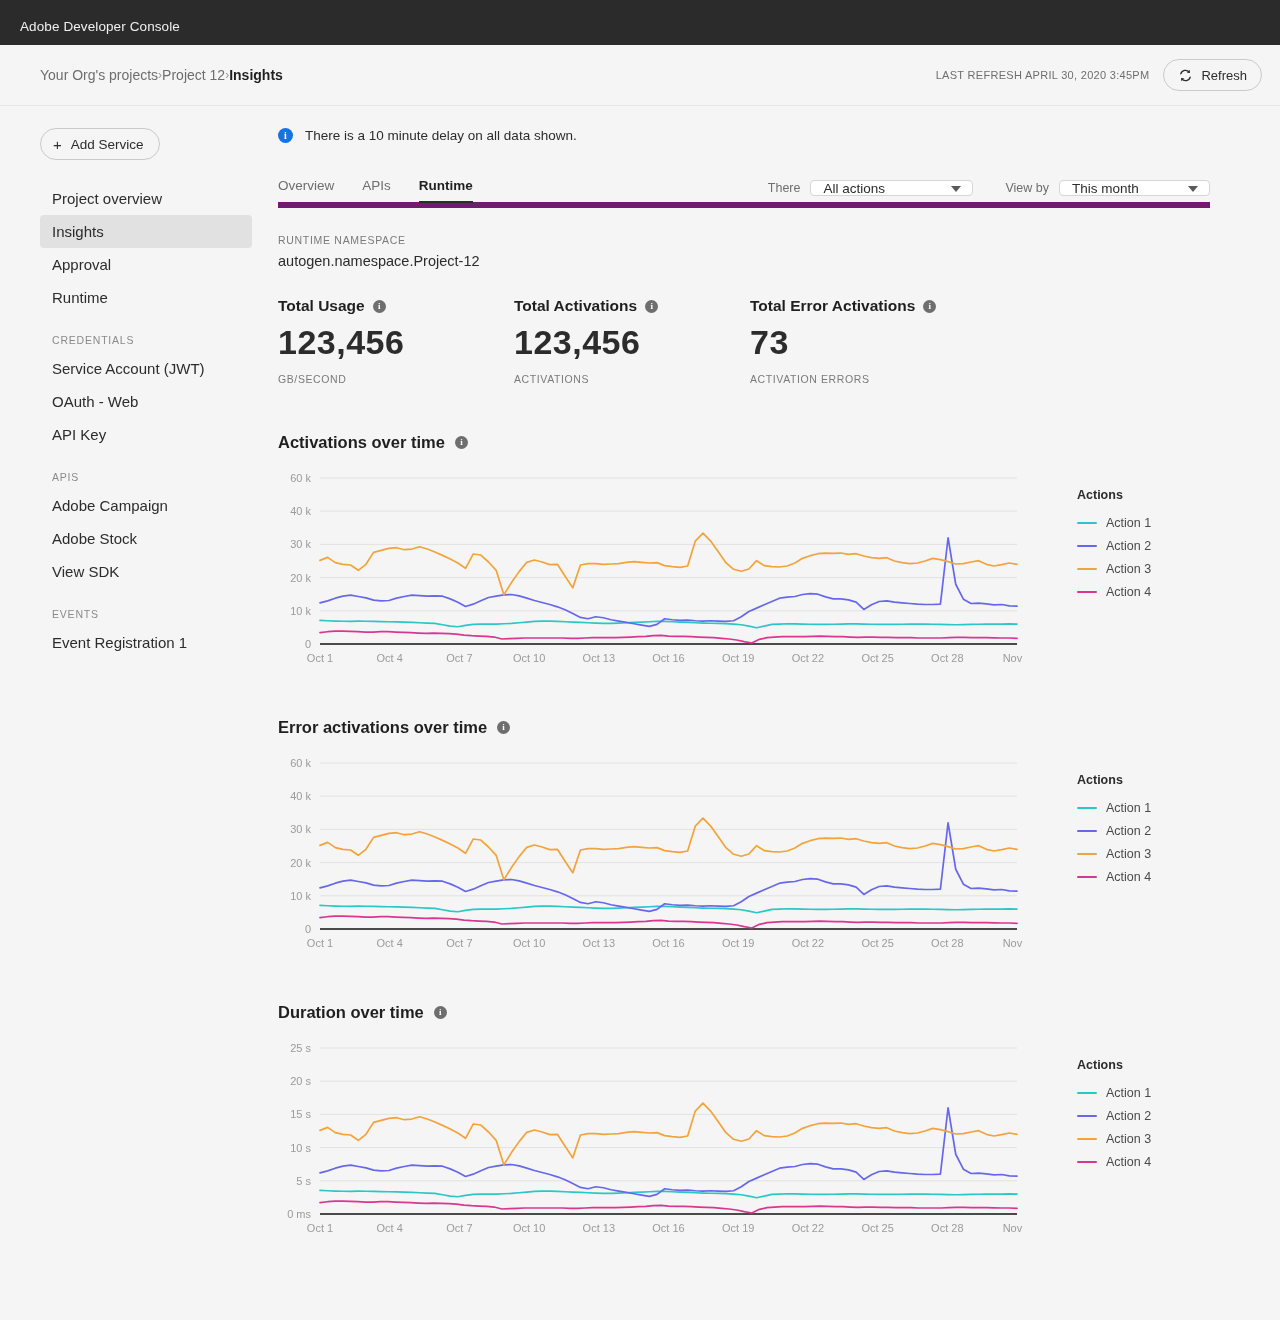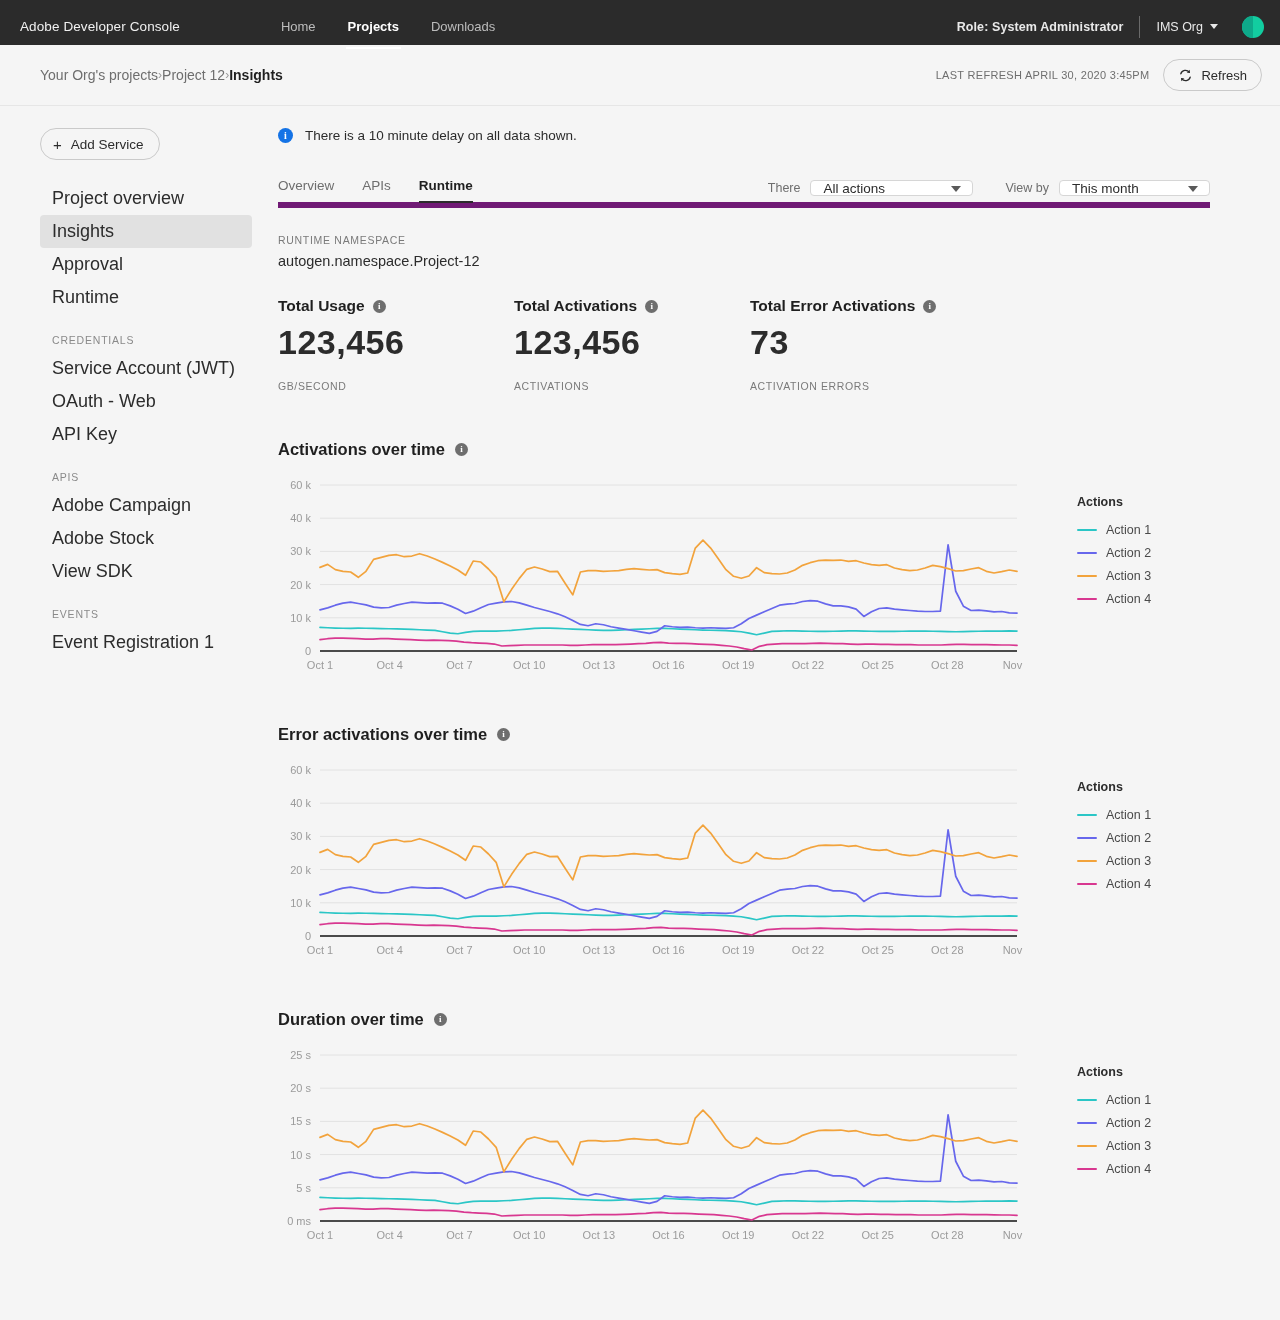--- a/index.html
+++ b/index.html
@@ -71,21 +71,21 @@
   .add-service {
     display: inline-flex; align-items: center; gap: 9px;
     height: 32px; padding: 0 15px 0 12px;
     border: 1px solid #cacaca; border-radius: 16px; background: #f5f5f5;
     font-size: 13.5px; color: #2c2c2c; cursor: pointer;
   }
   .plus { font-size: 15px; line-height: 1; color: #2c2c2c; }
   .navlist { margin-top: 22px; width: 212px; }
   .navitem {
     height: 33px; display: flex; align-items: center;
-    padding: 0 12px; font-size: 18px; color: #2c2c2c;
+    padding: 0 12px; font-size: 15px; color: #2c2c2c;
     border-radius: 4px; cursor: pointer;
   }
   .navitem.selected { background: #e1e1e1; }
   .navgroup {
     font-size: 10.5px; letter-spacing: .8px; color: #8a8a8a;
     padding: 0 12px; margin: 20px 0 6px 0; text-transform: uppercase;
   }
 
   
   .main { flex: 1; padding: 22px 70px 40px 8px; }
@@ -124,21 +124,21 @@
   .select.view-by { width: 151px; }
   .mleft { margin-left: 22px; }
 
   .ns-label { font-size: 10.5px; letter-spacing: .7px; color: #7a7a7a; margin-top: 26px; }
   .ns-value { font-size: 14.5px; color: #2c2c2c; margin-top: 7px; }
 
   .metrics { display: flex; margin-top: 28px; }
   .metric { width: 236px; }
   .metric-title { display: flex; align-items: center; gap: 8px; font-size: 15.5px; font-weight: bold; color: #1f1f1f; }
   .metric-value { font-size: 34px; font-weight: 700; color: #2c2c2c; margin-top: 10px; line-height: 1.05; letter-spacing: .5px; }
-  .metric-unit { font-size: 10.5px; letter-spacing: .6px; color: #7a7a7a; margin-top: 19px; text-transform: uppercase; }
+  .metric-unit { font-size: 10.5px; letter-spacing: .6px; color: #7a7a7a; margin-top: 12px; text-transform: uppercase; }
   .info-gray {
     width: 13px; height: 13px; border-radius: 50%; background: #6e6e6e;
     color: #fff; font-size: 9px; font-weight: bold; font-family: "Liberation Serif", serif;
     display: inline-flex; align-items: center; justify-content: center; flex: none;
   }
 
   
   .chartblock { margin-top: 48px; }
   .chart-head { display: flex; align-items: center; gap: 10px; }
   .chart-title { font-size: 16.5px; font-weight: bold; color: #1f1f1f; }
@@ -150,34 +150,20 @@
   .legend-swatch { width: 20px; height: 2.5px; border-radius: 2px; flex: none; }
   .legend-label { font-size: 12.5px; color: #4a4a4a; }
 </style>
 </head>
 <body>
 
 <div class="page">
 
   <div class="topbar">
     <div class="brand">Adobe Developer Console</div>
-    <div class="topnav">
-      <div class="topnav-item">Home</div>
-      <div class="topnav-item active">Projects</div>
-      <div class="topnav-item">Downloads</div>
-    </div>
-    <div class="topbar-right">
-      <span class="role-text">Role: System Administrator</span>
-      <span class="vdivider"></span>
-      <span class="imsorg">
-        <span>IMS Org</span>
-        <span class="chev"></span>
-      </span>
-      <span class="avatar"></span>
-    </div>
   </div>
 
   <div class="crumbrow">
     <div class="crumbs">
       <span class="crumb">Your Org's projects</span>
       <span class="crumbsep">›</span>
       <span class="crumb">Project 12</span>
       <span class="crumbsep">›</span>
       <span class="crumb current">Insights</span>
     </div>

